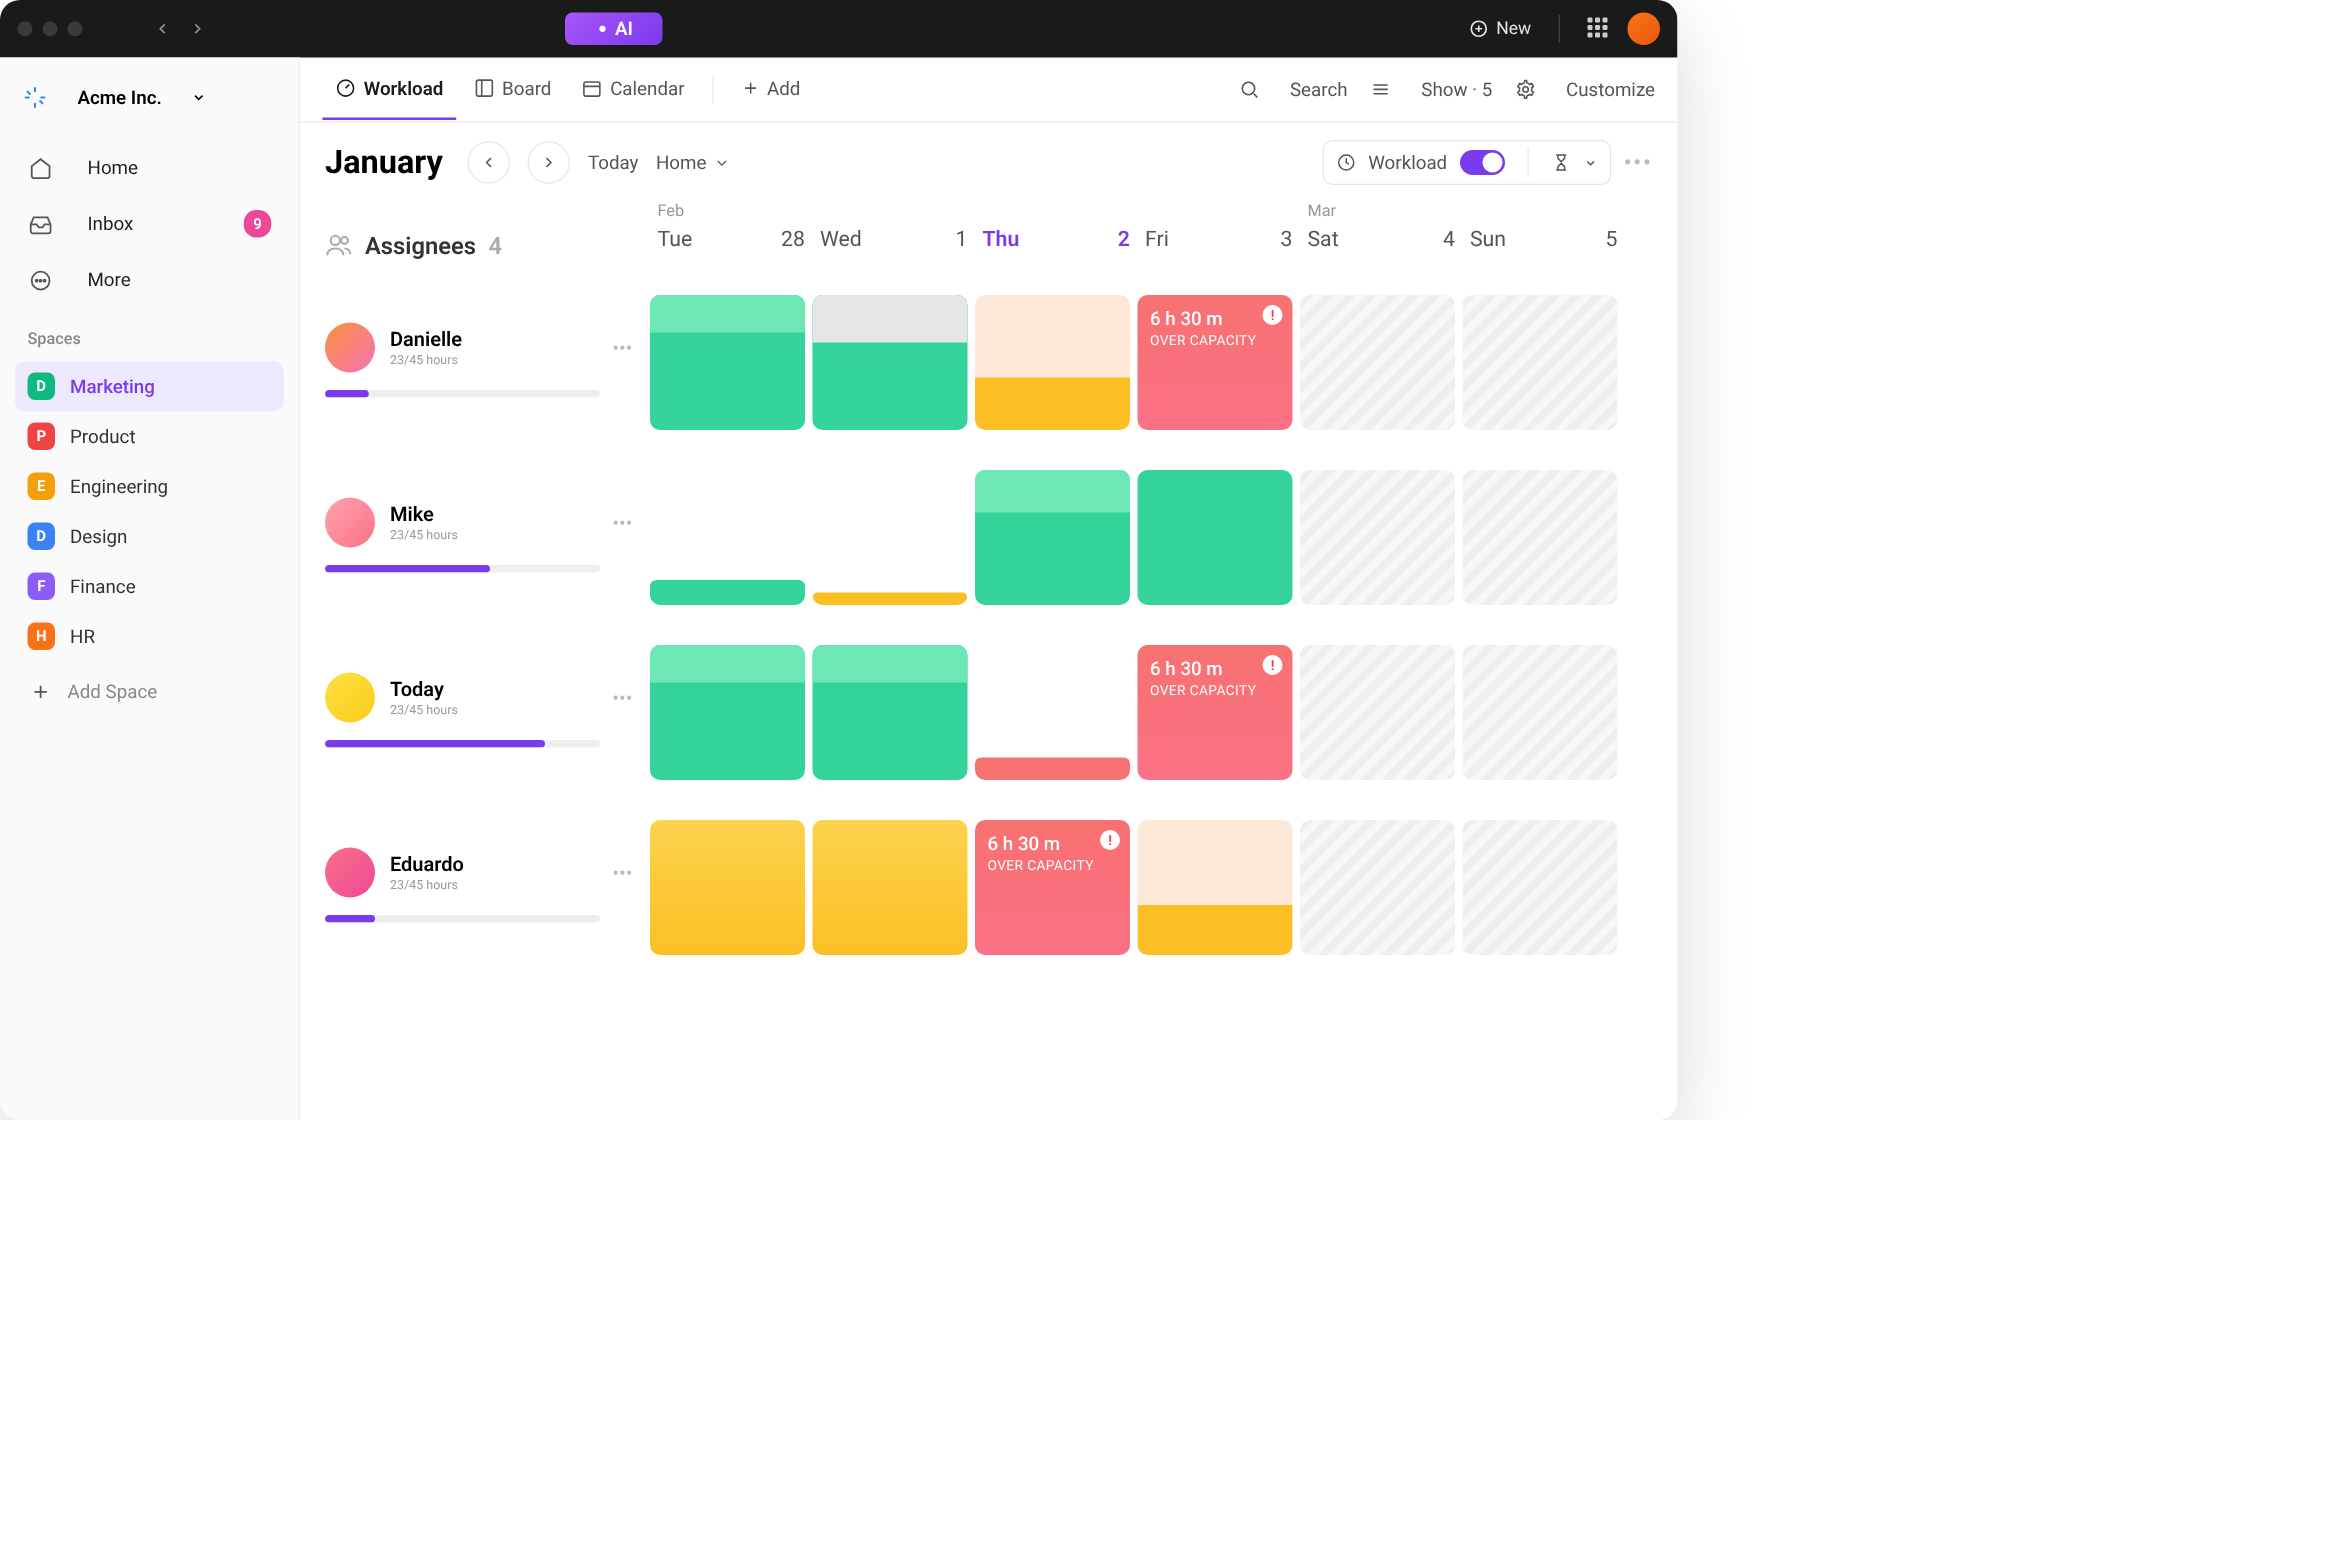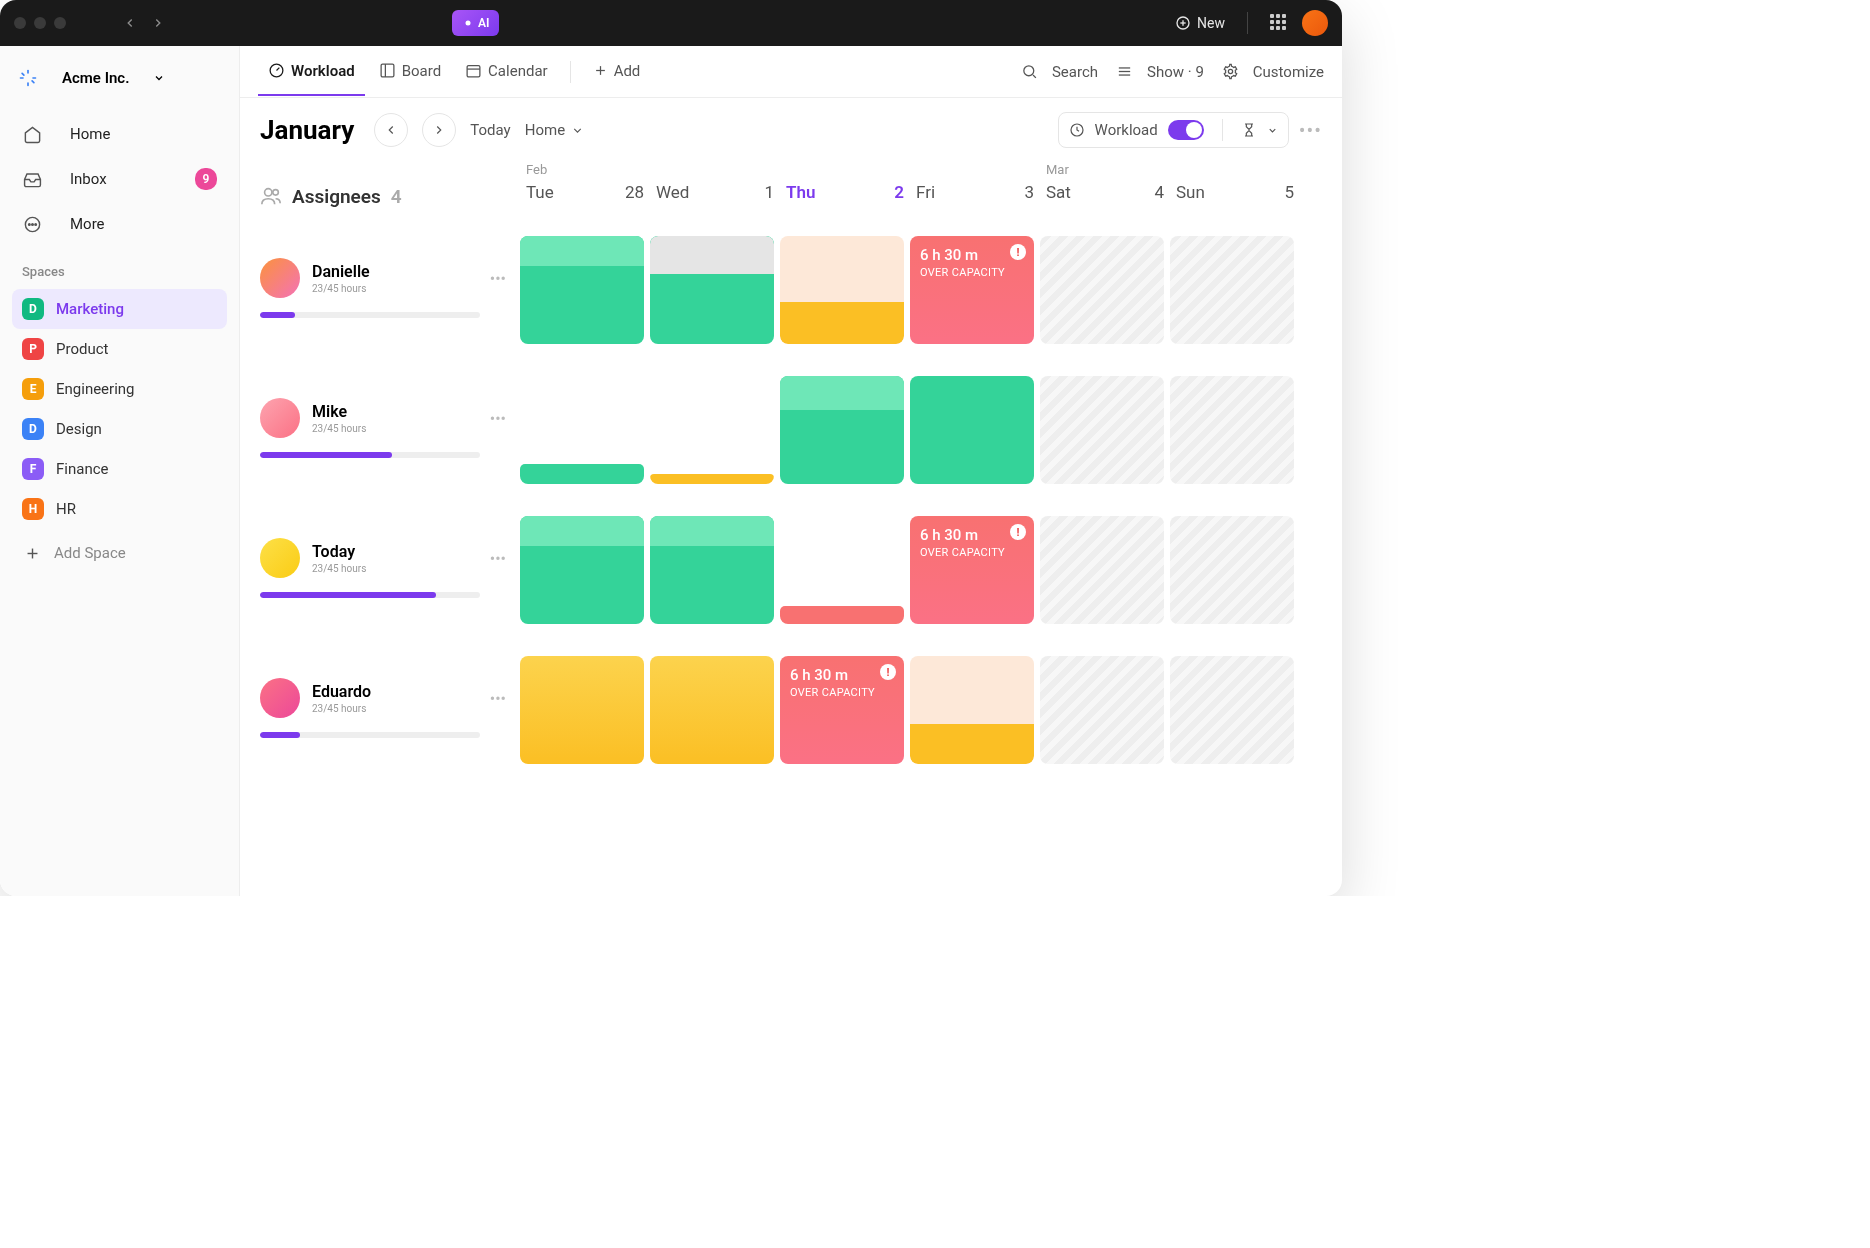--- a/index.html
+++ b/index.html
@@ -8,21 +8,21 @@
 .titlebar{height:46px;background:#1a1a1a;display:flex;align-items:center;padding:0 14px;gap:12px;}
 .traffic{display:flex;gap:8px;}
 .dot{width:12px;height:12px;border-radius:50%;}
 .dot.r{background:#3a3a3a;}
 .dot.y{background:#3a3a3a;}
 .dot.g{background:#3a3a3a;}
 .navarrows{display:flex;gap:4px;margin-left:40px;}
 .navarrow{width:24px;height:24px;display:flex;align-items:center;justify-content:center;color:#888;cursor:pointer;}
 .titlebar-spacer1{flex:0 0 250px;}
 .searchbar{flex:0 0 440px;height:32px;background:#2b2b2b;border-radius:8px;display:flex;align-items:center;padding:0 12px;gap:8px;color:#888;font-size:14px;}
-.ai-btn{height:26px;padding:0 10px;background:linear-gradient(135deg,#a855f7,#7c3aed);border-radius:6px;display:flex;align-items:center;gap:4px;color:#fff;font-size:12px;font-weight:600;margin-left:8px;}
+.ai-btn{height:26px;padding:0 24px;background:linear-gradient(135deg,#a855f7,#7c3aed);border-radius:6px;display:flex;align-items:center;gap:4px;color:#fff;font-size:15px;font-weight:600;margin-left:8px;}
 .titlebar-right{margin-left:auto;display:flex;align-items:center;gap:14px;color:#e5e5e5;}
 .new-btn{display:flex;align-items:center;gap:6px;font-size:14px;}
 .apps-icon{width:18px;height:18px;display:grid;grid-template-columns:repeat(3,4px);grid-template-rows:repeat(3,4px);gap:2px;}
 .apps-icon span{background:#ccc;border-radius:1px;}
 .avatar{width:26px;height:26px;border-radius:50%;background:linear-gradient(135deg,#f97316,#ea580c);}
 .body{flex:1;display:flex;min-height:0;}
 .sidebar{width:240px;border-right:1px solid #ededed;background:#fafafa;padding:14px 12px;display:flex;flex-direction:column;gap:4px;}
 .workspace{display:flex;align-items:center;gap:24px;font-weight:600;font-size:15px;padding:8px 6px;}
 .logo{width:20px;height:20px;}
 .side-item{display:flex;align-items:center;gap:28px;padding:10px 10px;border-radius:8px;color:#1f1f1f;font-size:15px;cursor:pointer;}
@@ -32,21 +32,21 @@
 .space-item{display:flex;align-items:center;gap:12px;padding:9px 10px;border-radius:8px;font-size:15px;color:#333;cursor:pointer;}
 .space-item.active{background:#ede9fe;color:#7c3aed;font-weight:500;}
 .space-badge{width:22px;height:22px;border-radius:6px;color:#fff;font-size:12px;font-weight:700;display:flex;align-items:center;justify-content:center;}
 .add-space{display:flex;align-items:center;gap:12px;padding:10px;color:#888;font-size:15px;cursor:pointer;}
 .main{flex:1;display:flex;flex-direction:column;min-width:0;}
 .viewbar{height:52px;border-bottom:1px solid #ededed;display:flex;align-items:center;padding:0 18px;gap:4px;}
 .view-tab{display:flex;align-items:center;gap:6px;padding:14px 10px;font-size:15px;color:#555;cursor:pointer;border-bottom:2px solid transparent;}
 .view-tab.active{color:#1a1a1a;font-weight:600;border-bottom-color:#7c3aed;}
 .vdivider{width:1px;height:22px;background:#e5e5e5;margin:0 8px;}
 .viewbar-right{margin-left:auto;display:flex;align-items:center;gap:18px;color:#555;font-size:15px;}
-.vr-item{display:flex;align-items:center;gap:14px;cursor:pointer;}
+.vr-item{display:flex;align-items:center;gap:24px;cursor:pointer;}
 .toolbar{height:64px;display:flex;align-items:center;padding:0 20px;gap:14px;}
 .month-title{font-size:26px;font-weight:700;margin-right:6px;}
 .circle-btn{width:34px;height:34px;border:1px solid #e5e5e5;border-radius:50%;display:flex;align-items:center;justify-content:center;color:#555;cursor:pointer;}
 .tb-text{font-size:15px;color:#555;cursor:pointer;}
 .tb-select{display:flex;align-items:center;gap:6px;}
 .toolbar-right{margin-left:auto;display:flex;align-items:center;gap:10px;}
 .workload-pill{display:flex;align-items:center;gap:10px;border:1px solid #e5e5e5;border-radius:8px;padding:6px 10px;color:#555;font-size:15px;}
 .toggle{width:36px;height:20px;background:#7c3aed;border-radius:10px;position:relative;}
 .toggle::after{content:"";position:absolute;right:2px;top:2px;width:16px;height:16px;background:#fff;border-radius:50%;}
 .grid{flex:1;display:flex;min-height:0;padding-left:20px;}
@@ -278,21 +278,21 @@
                 <line x1="21" y1="21" x2="17" y2="17"></line>
               </svg>
               <span>Search</span>
             </div>
         <div class="vr-item">
               <svg width="17" height="17" viewBox="0 0 24 24" fill="none" stroke="currentColor" stroke-width="1.8">
                 <line x1="4" y1="7" x2="20" y2="7"></line>
                 <line x1="4" y1="12" x2="20" y2="12"></line>
                 <line x1="4" y1="17" x2="20" y2="17"></line>
               </svg>
-              <span>Show · 9</span>
+              <span>Show · 5</span>
             </div>
         <div class="vr-item">
               <svg width="17" height="17" viewBox="0 0 24 24" fill="none" stroke="currentColor" stroke-width="1.8">
                 <circle cx="12" cy="12" r="3"></circle>
                 <path d="M19 12a7 7 0 00-.2-1.7l2-1.5-2-3.4-2.3.9a7 7 0 00-3-1.7L13 2h-2l-.5 2.6a7 7 0 00-3 1.7l-2.3-.9-2 3.4 2 1.5A7 7 0 005 12c0 .6.1 1.1.2 1.7l-2 1.5 2 3.4 2.3-.9a7 7 0 003 1.7L11 22h2l.5-2.6a7 7 0 003-1.7l2.3.9 2-3.4-2-1.5c.1-.6.2-1.1.2-1.7z"></path>
               </svg>
               <span>Customize</span>
             </div>
       </div>
     </div>

